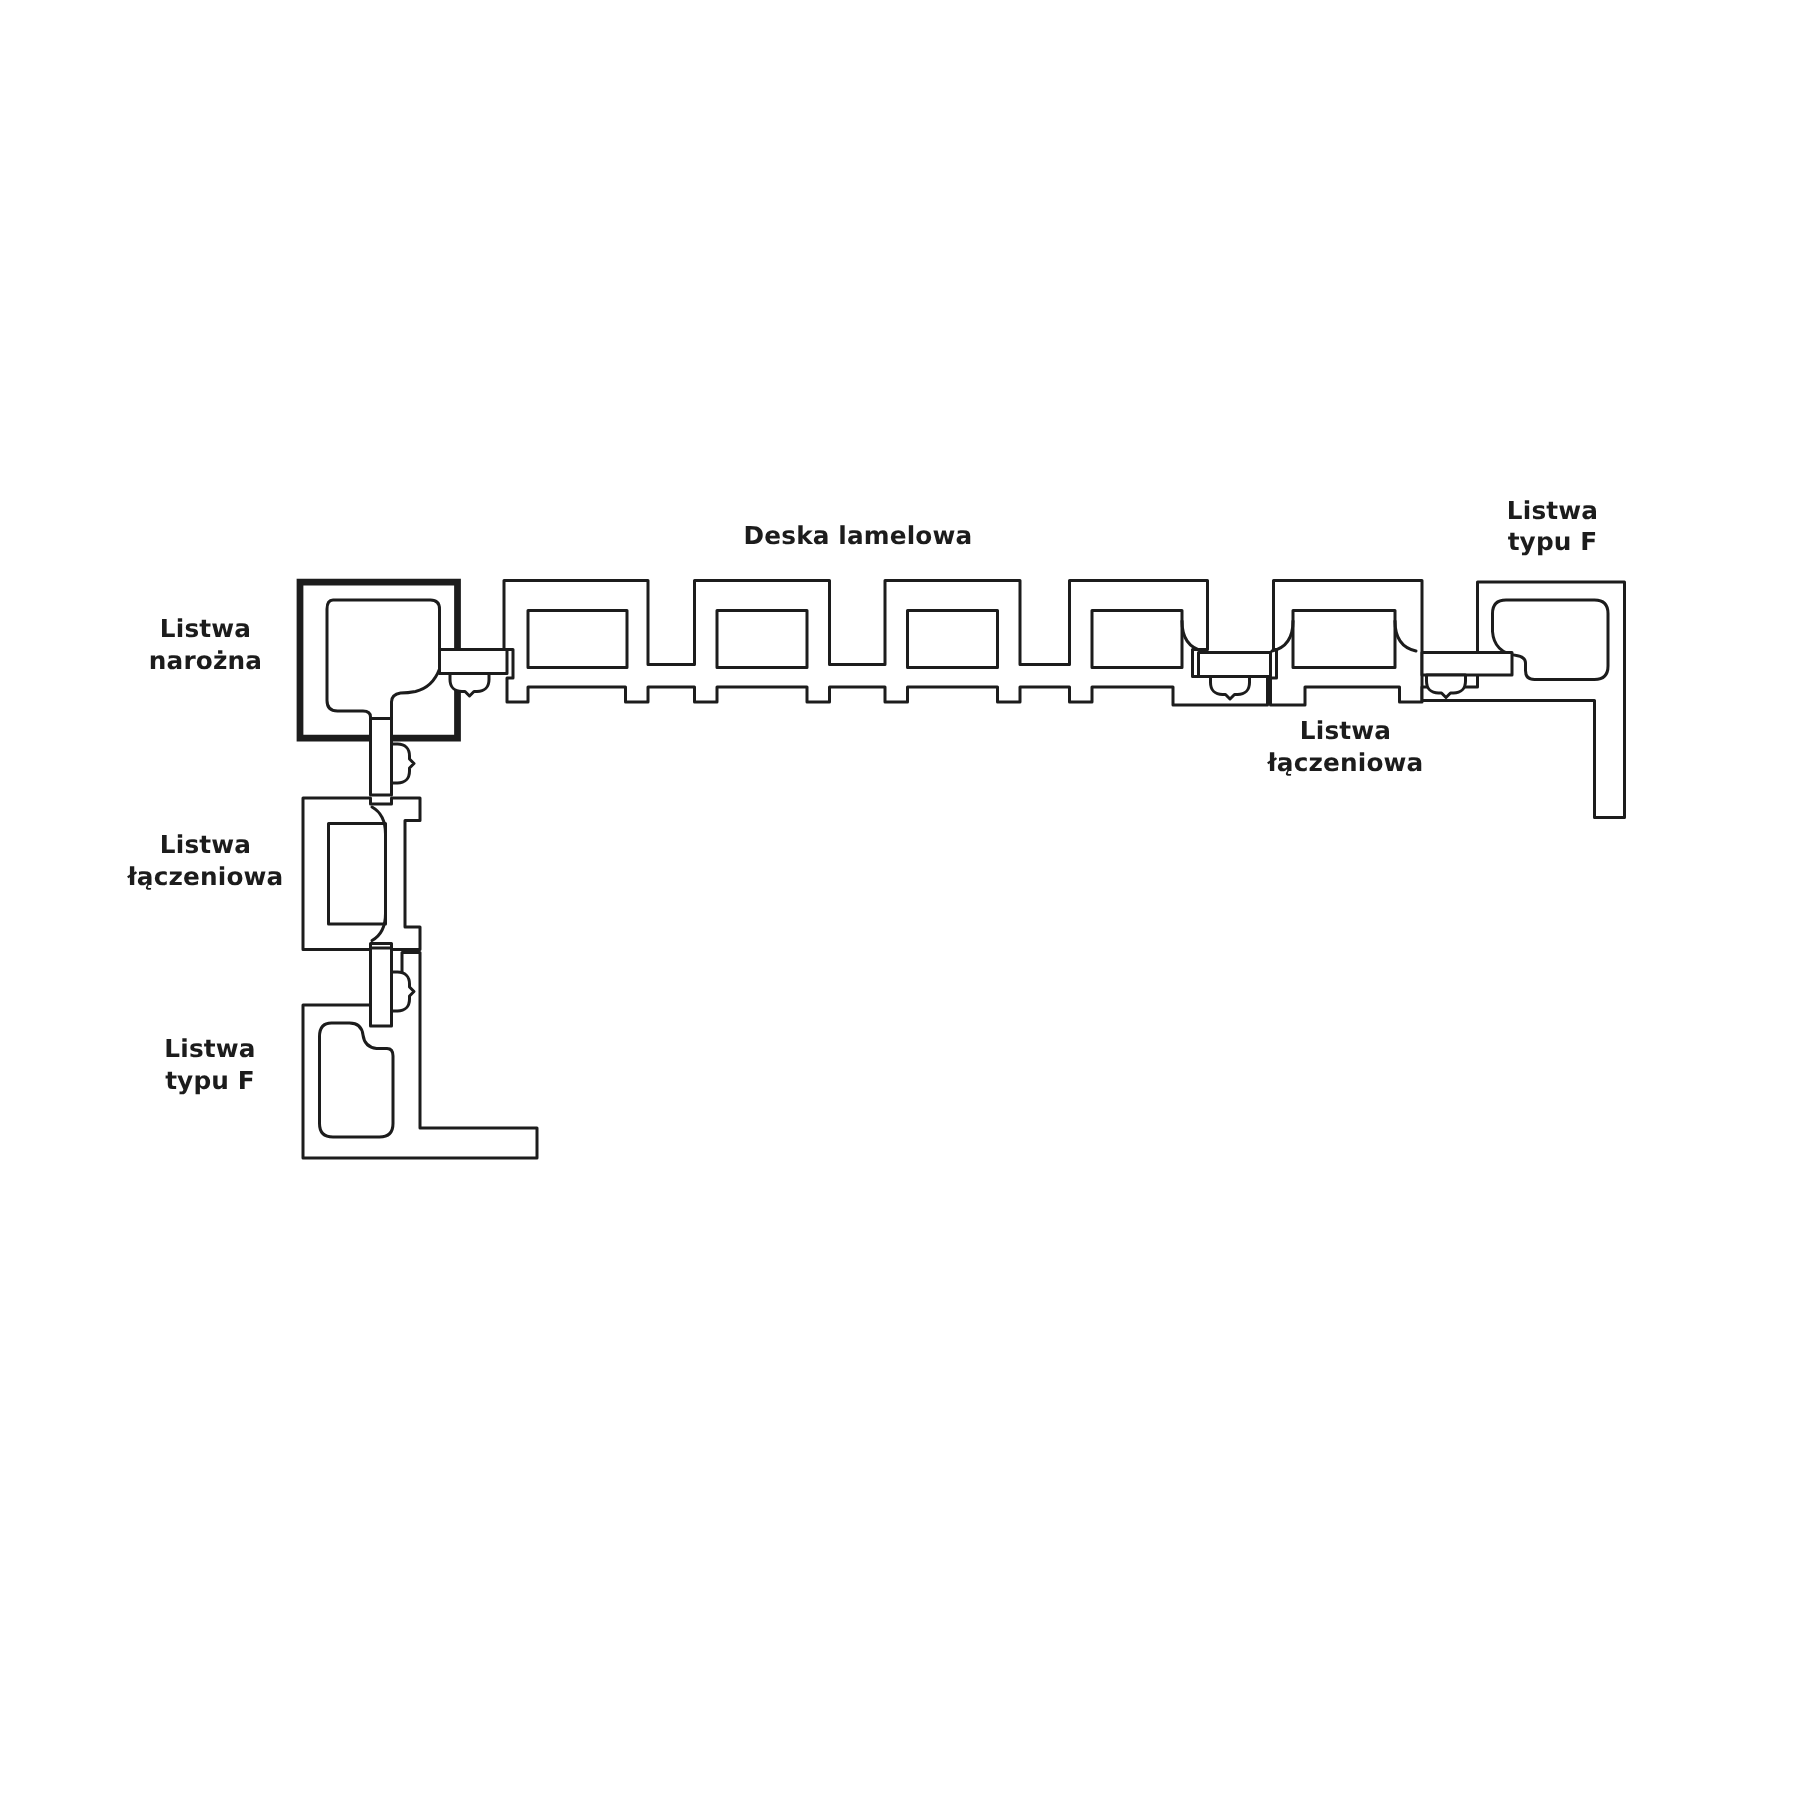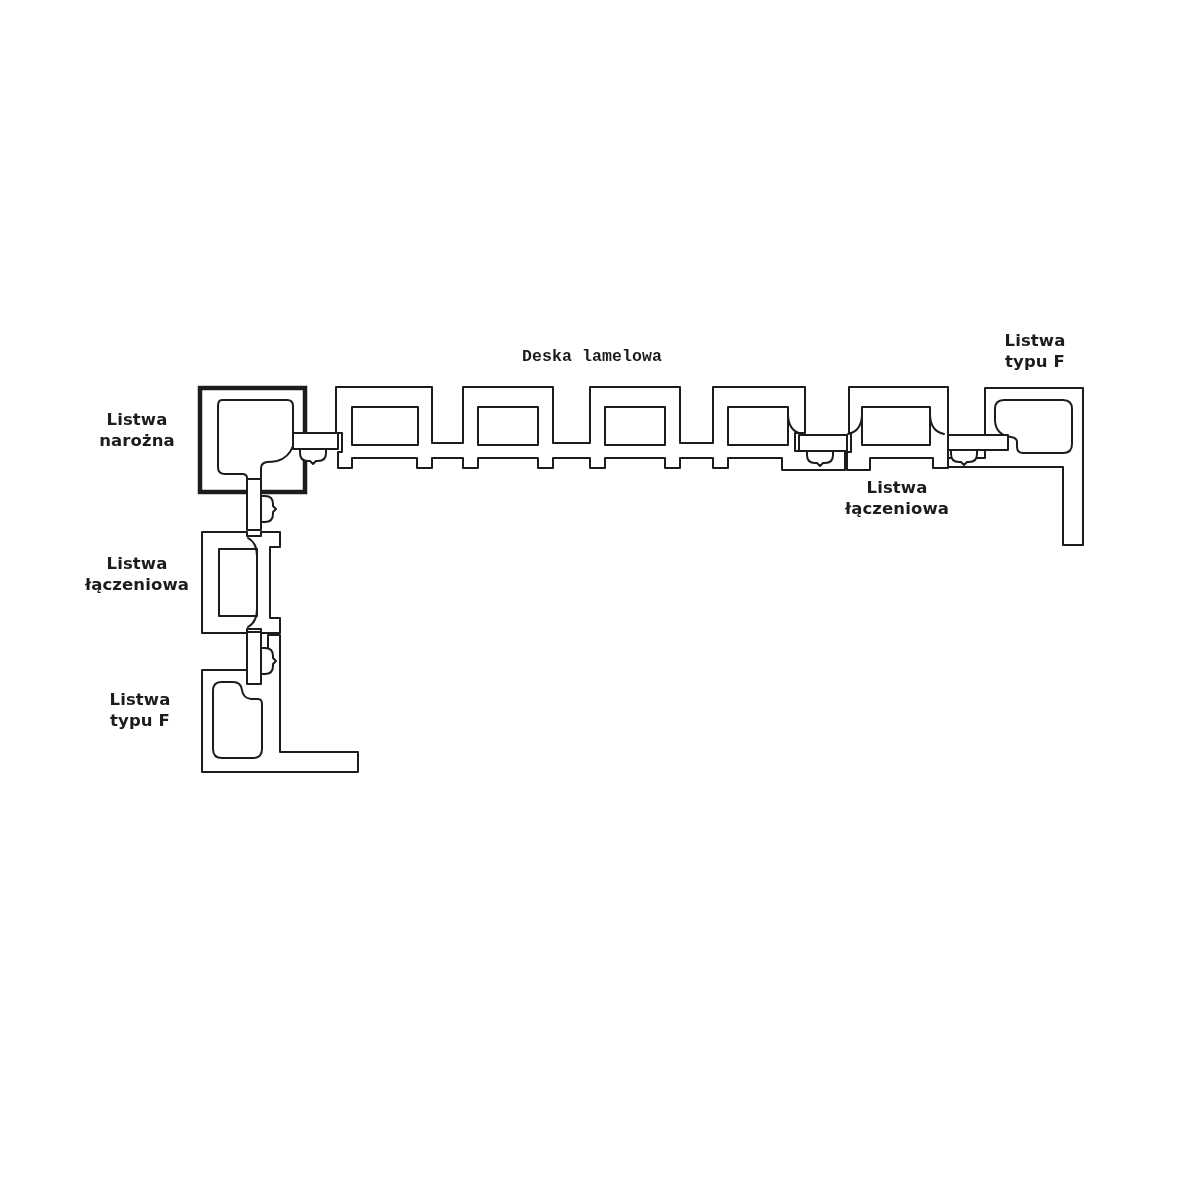--- a/index.html
+++ b/index.html
@@ -86,21 +86,21 @@
       <path class="profile" d="M951,450 L951,454 C951,459 954,462 959,462 L961,462 L964,465 L967,462 L969,462 C974,462 977,459 977,454 L977,450 Z"></path>
 
       <path class="profile" d="M247,479 H261 V530 H247 Z"></path>
       <path class="profile" d="M261,496 L265,496 C270,496 273,499 273,504 L273,506 L276,509 L273,512 L273,514 C273,519 270,522 265,522 L261,522 Z"></path>
 
       <path class="profile" d="M247,632 H261 V684 H247 Z"></path>
       <path class="profile" d="M261,648 L265,648 C270,648 273,651 273,656 L273,658 L276,661 L273,664 L273,666 C273,671 270,674 265,674 L261,674 Z"></path>
     </g>
   </svg>
 
-  <div class="lbl" style="left:592px;top:357px;font-family:Liberation Mono, monospace;">Deska lamelowa</div>
+  <div class="lbl" style="left:572px;top:357px;">Deska lamelowa</div>
 
   <div class="lbl" style="left:1035px;top:351px;">Listwa
 typu F</div>
 
   <div class="lbl" style="left:137px;top:430px;">Listwa
 narożna</div>
 
   <div class="lbl" style="left:137px;top:574px;">Listwa
 łączeniowa</div>
 

